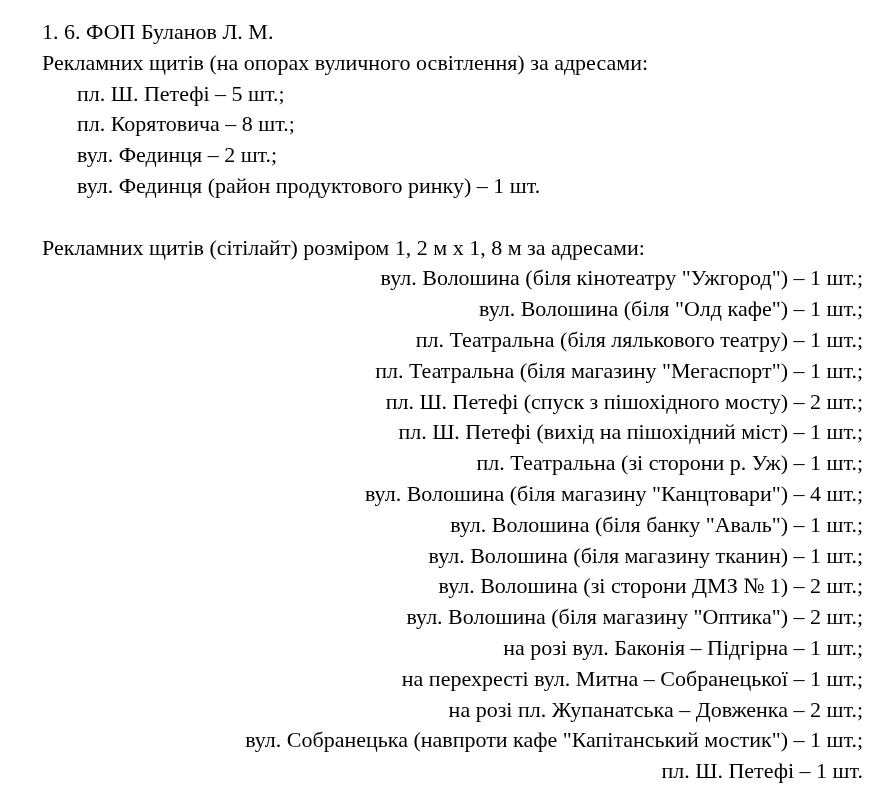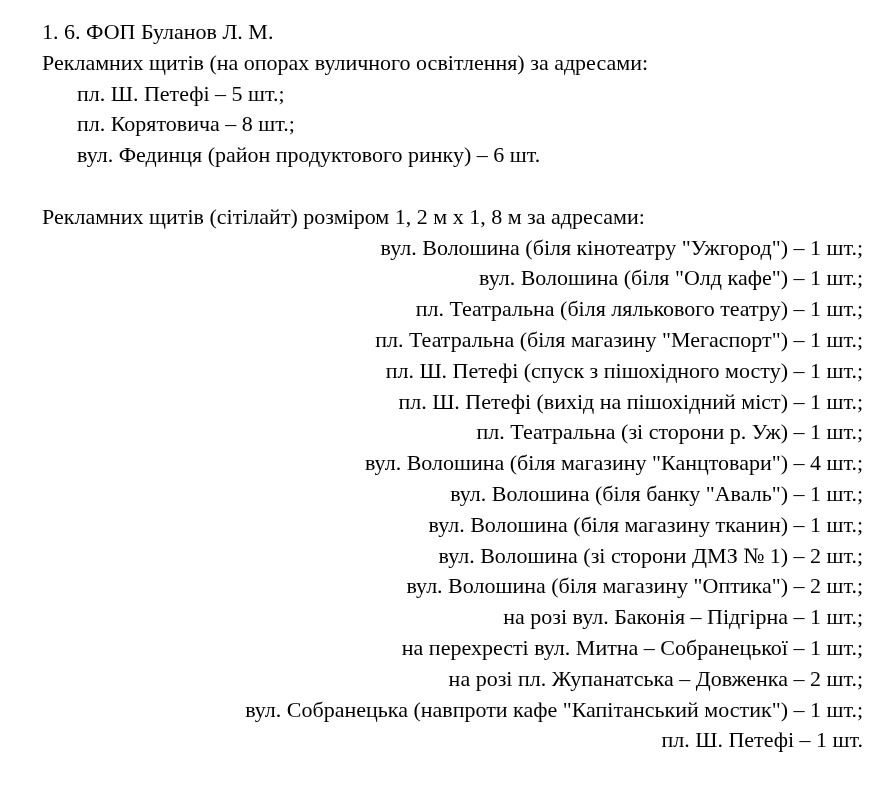--- a/index.html
+++ b/index.html
@@ -36,31 +36,32 @@
 </head>
 <body>
 
 <div class="page">
 
   <div class="line">1. 6. ФОП Буланов Л. М.</div>
   <div class="line">Рекламних щитів (на опорах вуличного освітлення) за адресами:</div>
 
   <div class="line indent-a">пл. Ш. Петефі – 5 шт.;</div>
   <div class="line indent-a">пл. Корятовича – 8 шт.;</div>
-  <div class="line indent-a">вул. Фединця (район продуктового ринку) – 6 шт.</div>
+  <div class="line indent-a">вул. Фединця – 2 шт.;</div>
+  <div class="line indent-a">вул. Фединця (район продуктового ринку) – 1 шт.</div>
 
   <div class="blank-line"></div>
 
   <div class="line">Рекламних щитів (сітілайт) розміром 1, 2 м х 1, 8 м за адресами:</div>
 
   <div class="line indent-b">вул. Волошина (біля кінотеатру "Ужгород") – 1 шт.;</div>
   <div class="line indent-b">вул. Волошина (біля "Олд кафе") – 1 шт.;</div>
   <div class="line indent-b">пл. Театральна (біля лялькового театру) – 1 шт.;</div>
   <div class="line indent-b">пл. Театральна (біля магазину "Мегаспорт") – 1 шт.;</div>
-  <div class="line indent-b">пл. Ш. Петефі (спуск з пішохідного мосту) – 1 шт.;</div>
+  <div class="line indent-b">пл. Ш. Петефі (спуск з пішохідного мосту) – 2 шт.;</div>
   <div class="line indent-b">пл. Ш. Петефі (вихід на пішохідний міст) – 1 шт.;</div>
   <div class="line indent-b">пл. Театральна (зі сторони р. Уж) – 1 шт.;</div>
   <div class="line indent-b">вул. Волошина (біля магазину "Канцтовари") – 4 шт.;</div>
   <div class="line indent-b">вул. Волошина (біля банку "Аваль") – 1 шт.;</div>
   <div class="line indent-b">вул. Волошина (біля магазину тканин) – 1 шт.;</div>
   <div class="line indent-b">вул. Волошина (зі сторони ДМЗ № 1) – 2 шт.;</div>
   <div class="line indent-b">вул. Волошина (біля магазину "Оптика") – 2 шт.;</div>
   <div class="line indent-b">на розі вул. Баконія – Підгірна – 1 шт.;</div>
   <div class="line indent-b">на перехресті вул. Митна – Собранецької – 1 шт.;</div>
   <div class="line indent-b">на розі пл. Жупанатська – Довженка – 2 шт.;</div>

